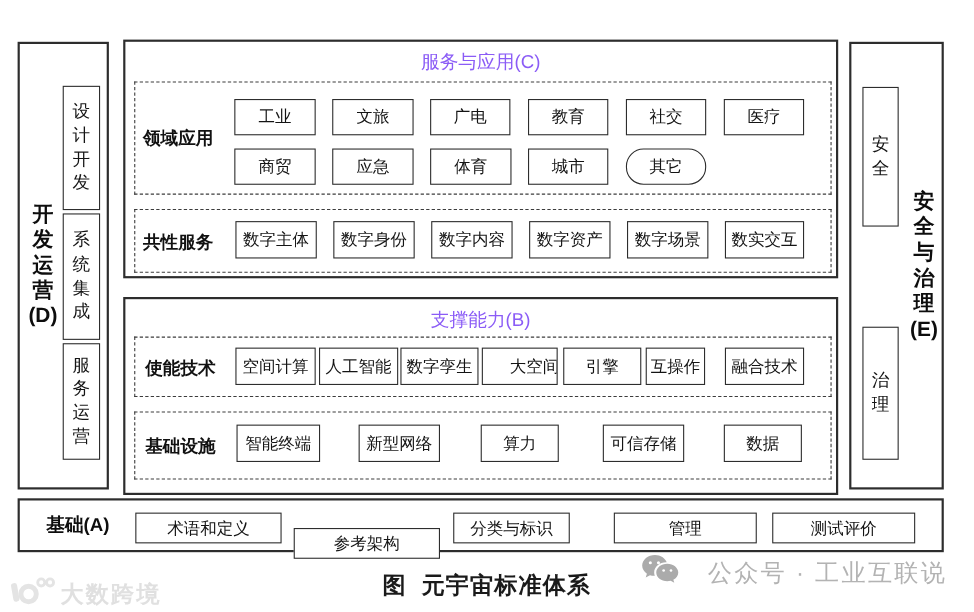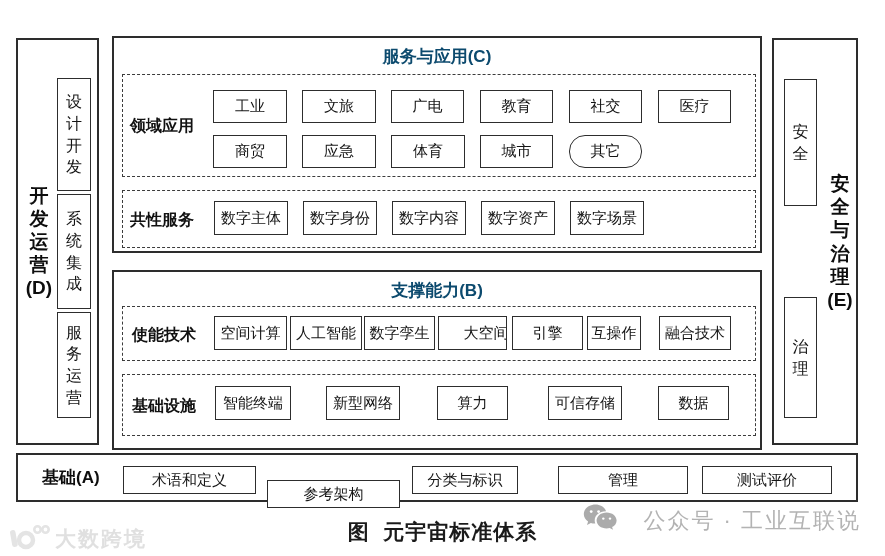--- a/index.html
+++ b/index.html
@@ -1,21 +1,21 @@
 <!DOCTYPE html>
 <html><head>
 <meta charset="utf-8">
 <style>
   html,body{margin:0;padding:0;background:#ffffff;}
   body{font-family:"Liberation Sans","DejaVu Sans",sans-serif;color:#111;}
   #canvas{position:relative;width:885px;height:556px;background:#fff;overflow:hidden;}
 
   
   .section{position:absolute;box-sizing:border-box;border:2px solid #2d2d2d;background:#fff;}
-  .section-title{position:absolute;left:0;right:0;text-align:center;font-weight:700;font-size:17px;color:#0c4a6e;}
+  .section-title{position:absolute;left:0;right:0;text-align:center;font-weight:400;font-size:17px;color:#8b5cf6;}
 
   
   .dashed{position:absolute;box-sizing:border-box;border:1.6px dashed #3c3c3c;}
 
   
   .group-label{position:absolute;font-weight:700;font-size:16px;color:#111;white-space:nowrap;}
 
   
   .cell{position:absolute;box-sizing:border-box;border:1.7px solid #2d2d2d;background:#fff;
         display:flex;align-items:center;justify-content:center;
@@ -126,20 +126,21 @@
     <div class="cell" style="left:455px;top:97px;width:73px;height:33px;border-radius:16px;">其它</div>
 
     <div class="dashed" style="left:8px;top:152px;width:634px;height:58px;"></div>
     <div class="group-label" style="left:16px;top:172px;">共性服务</div>
 
     <div class="cell" style="left:100px;top:163px;width:74px;height:34px;">数字主体</div>
     <div class="cell" style="left:189px;top:163px;width:74px;height:34px;">数字身份</div>
     <div class="cell" style="left:278px;top:163px;width:74px;height:34px;">数字内容</div>
     <div class="cell" style="left:367px;top:163px;width:74px;height:34px;">数字资产</div>
     <div class="cell" style="left:456px;top:163px;width:74px;height:34px;">数字场景</div>
+    <div class="cell" style="left:545px;top:163px;width:72px;height:34px;">数实交互</div>
   </div>
 
   <div class="section" id="mid-section" style="left:112px;top:270px;width:650px;height:180px;">
     <div class="section-title" style="top:7px;">支撑能力(B)</div>
 
     <div class="dashed" style="left:8px;top:34px;width:634px;height:55px;"></div>
     <div class="group-label" style="left:18px;top:53px;">使能技术</div>
 
     <div class="cell" style="left:100px;top:44px;width:73px;height:34px;">空间计算</div>
     <div class="cell" style="left:176px;top:44px;width:72px;height:34px;">人工智能</div>

